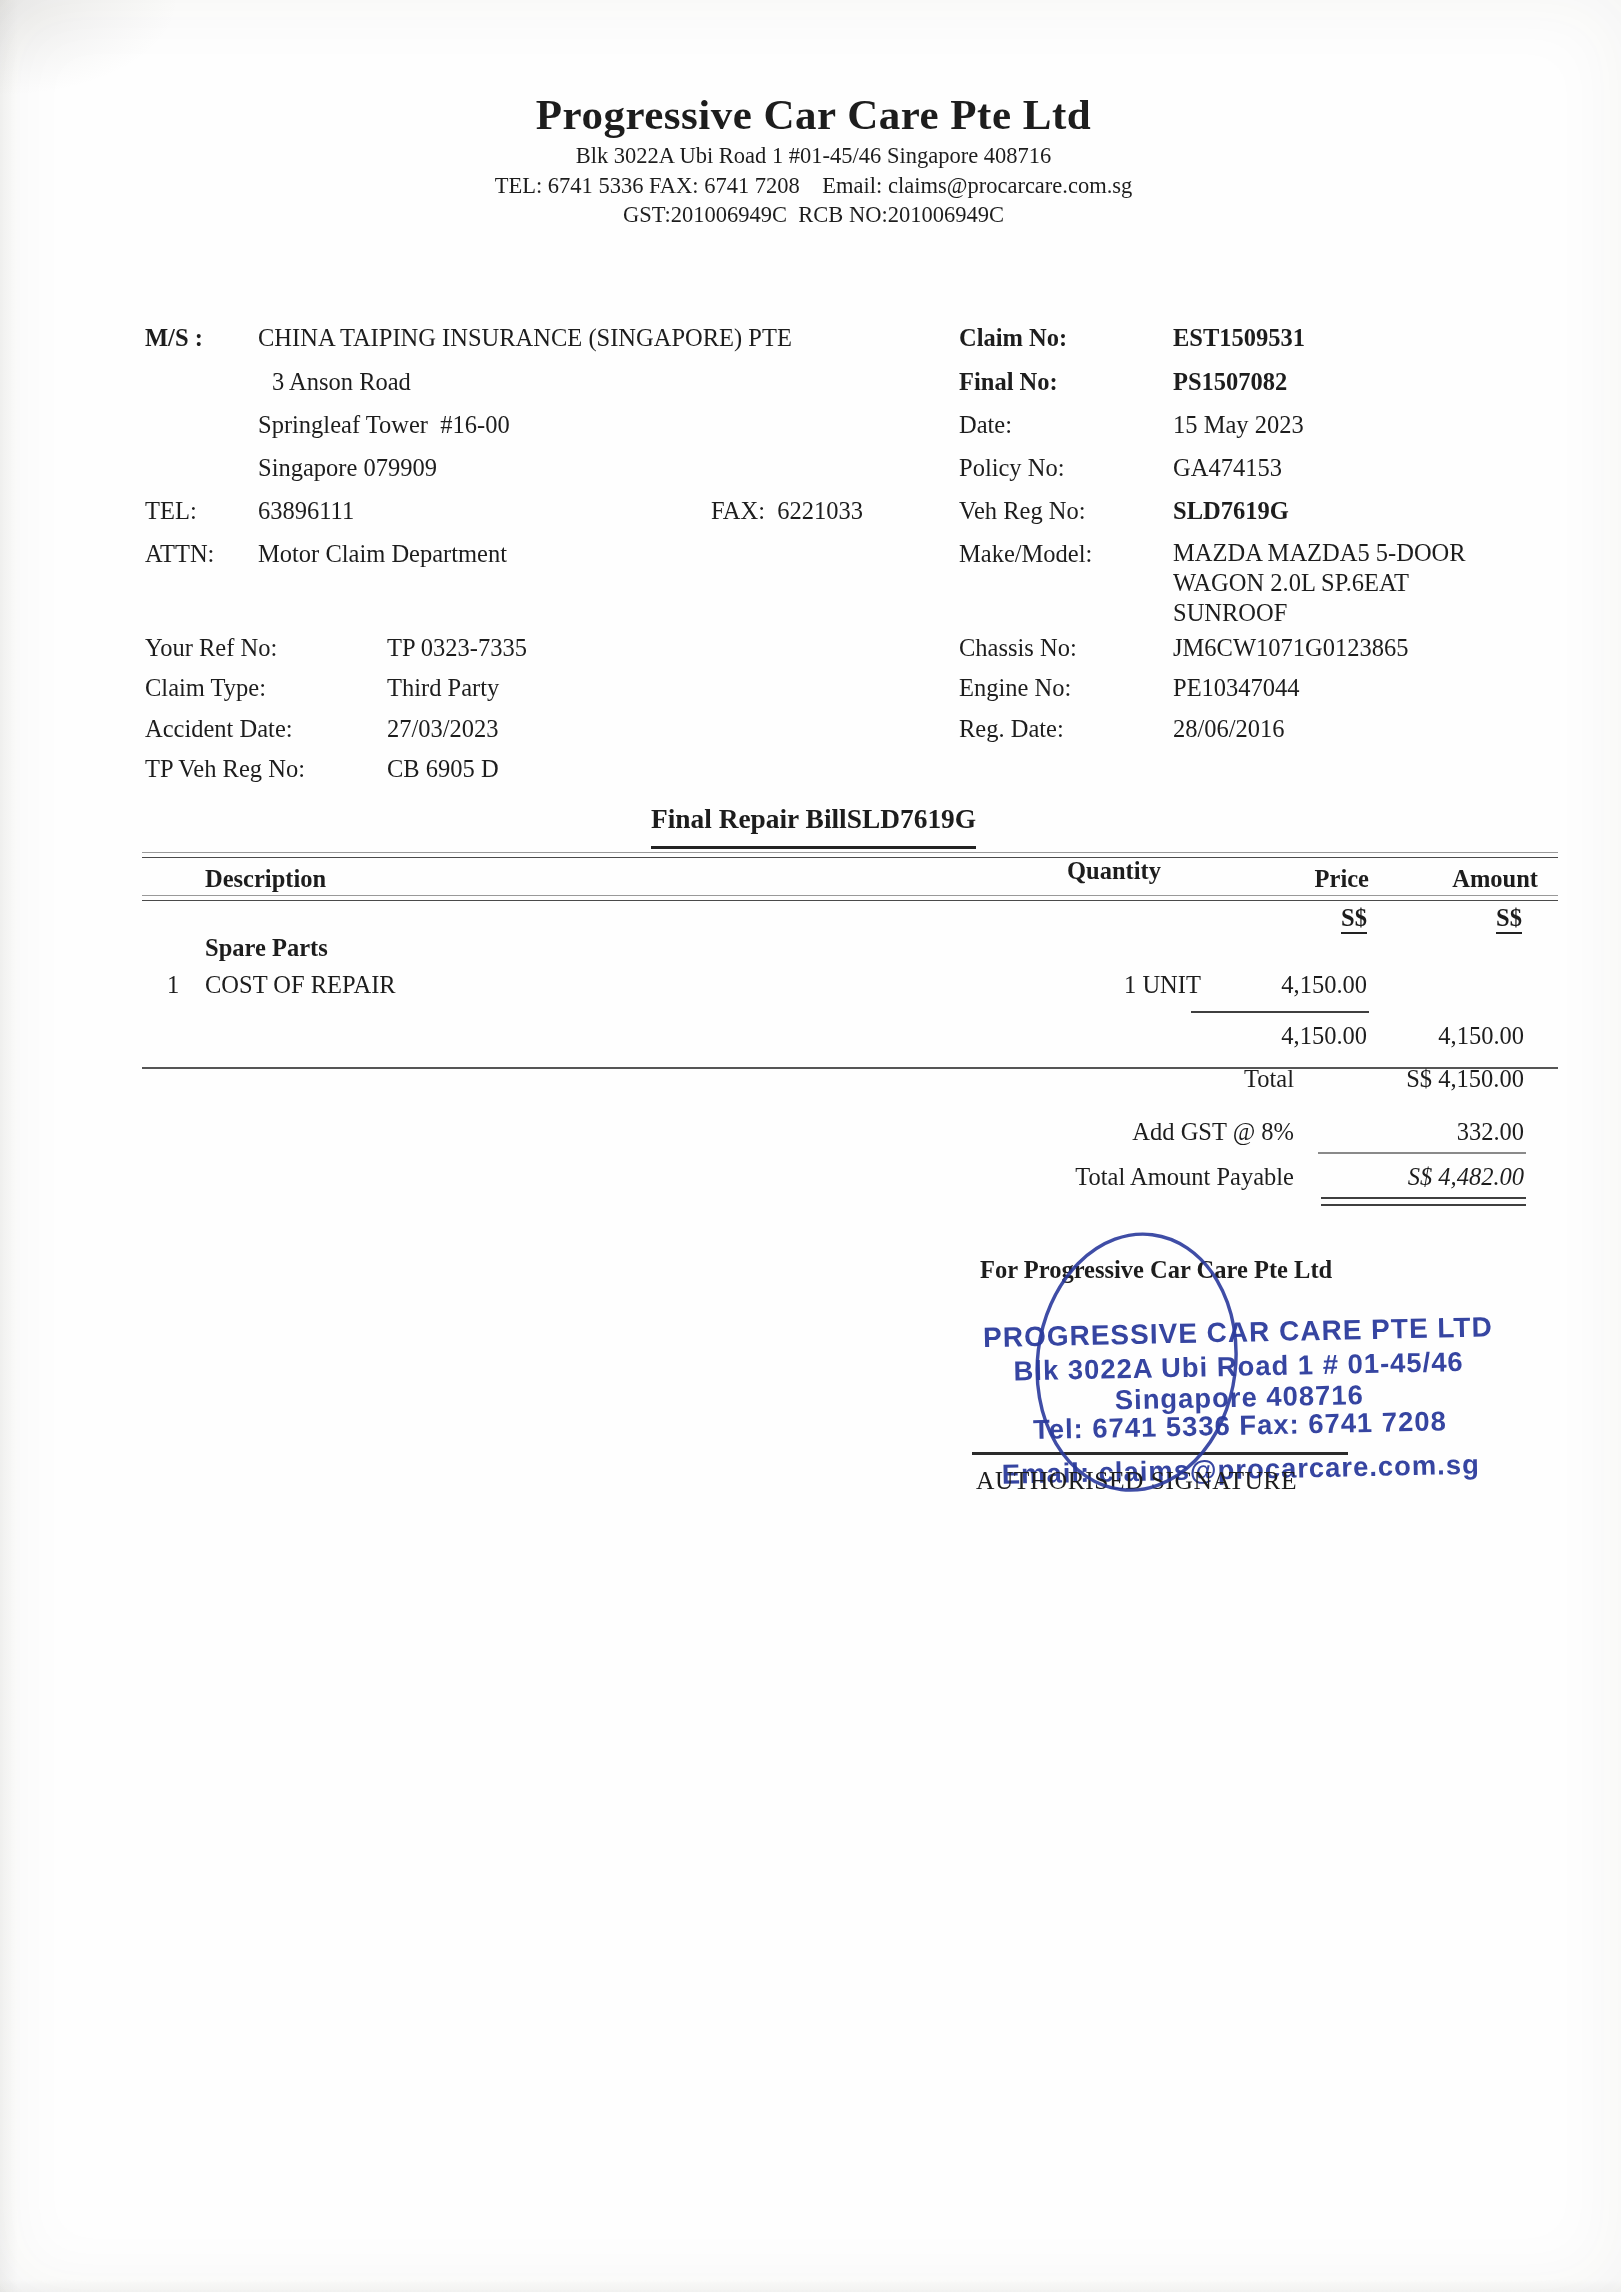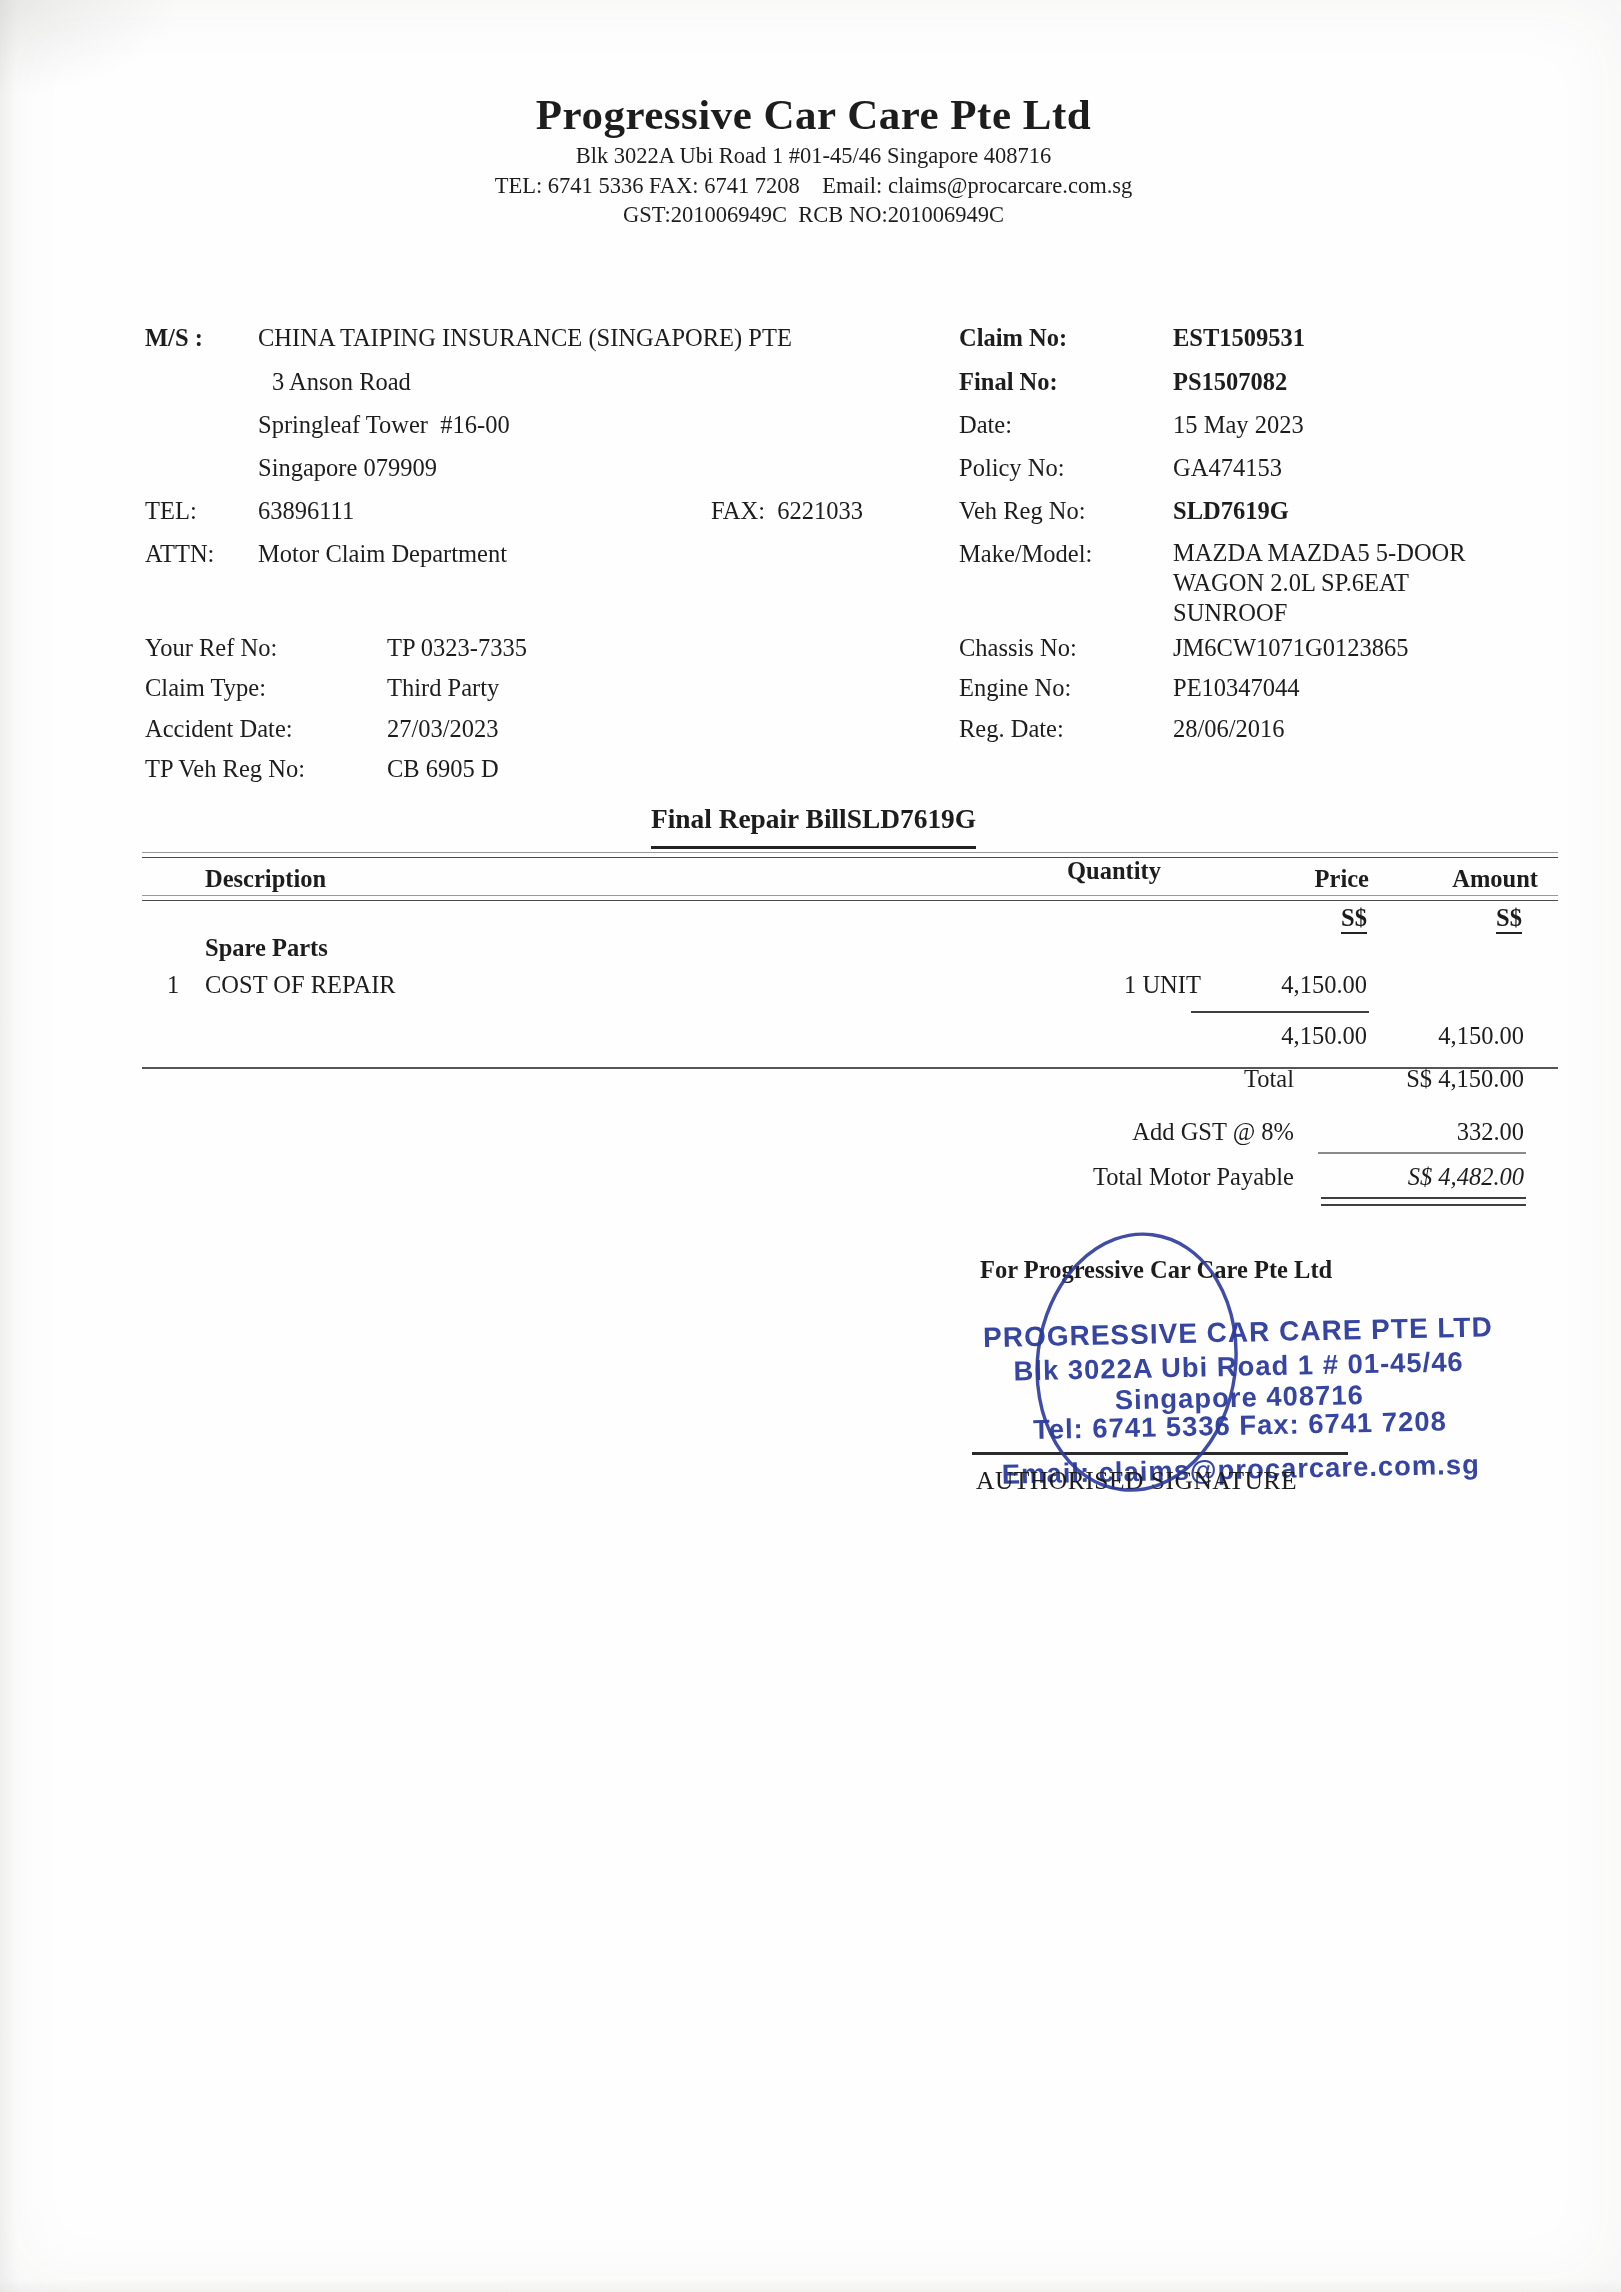--- a/index.html
+++ b/index.html
@@ -141,21 +141,21 @@
   <div class="hline" style="top:1067px;"></div>
 
   <div class="cell ra" style="left:1098px;top:1064px;width:196px;">Total</div>
   <div class="cell ra" style="left:1382px;top:1064px;width:142px;">S$ 4,150.00</div>
 
   <div class="cell ra" style="left:1029px;top:1117px;width:265px;">Add GST @ 8%</div>
   <div class="cell ra" style="left:1382px;top:1117px;width:142px;">332.00</div>
 
   <div class="shortline" style="left:1318px;top:1152px;width:208px;background:#8a8a8a;"></div>
 
-  <div class="cell ra" style="left:1000px;top:1162px;width:294px;">Total Motor Payable</div>
+  <div class="cell ra" style="left:1000px;top:1162px;width:294px;">Total Amount Payable</div>
   <div class="cell ra" style="left:1382px;top:1162px;width:142px;font-style:italic;">S$ 4,482.00</div>
 
   <div class="shortline" style="left:1321px;top:1197px;width:205px;"></div>
   <div class="shortline" style="left:1321px;top:1204px;width:205px;"></div>
 
 
   <div class="cell b" style="left:980px;top:1255px;">For Progressive Car Care Pte Ltd</div>
 
   <div class="stamp" style="top:0;">
     <div class="sline" style="top:1317px;font-size:28px;">PROGRESSIVE CAR CARE PTE LTD</div>

